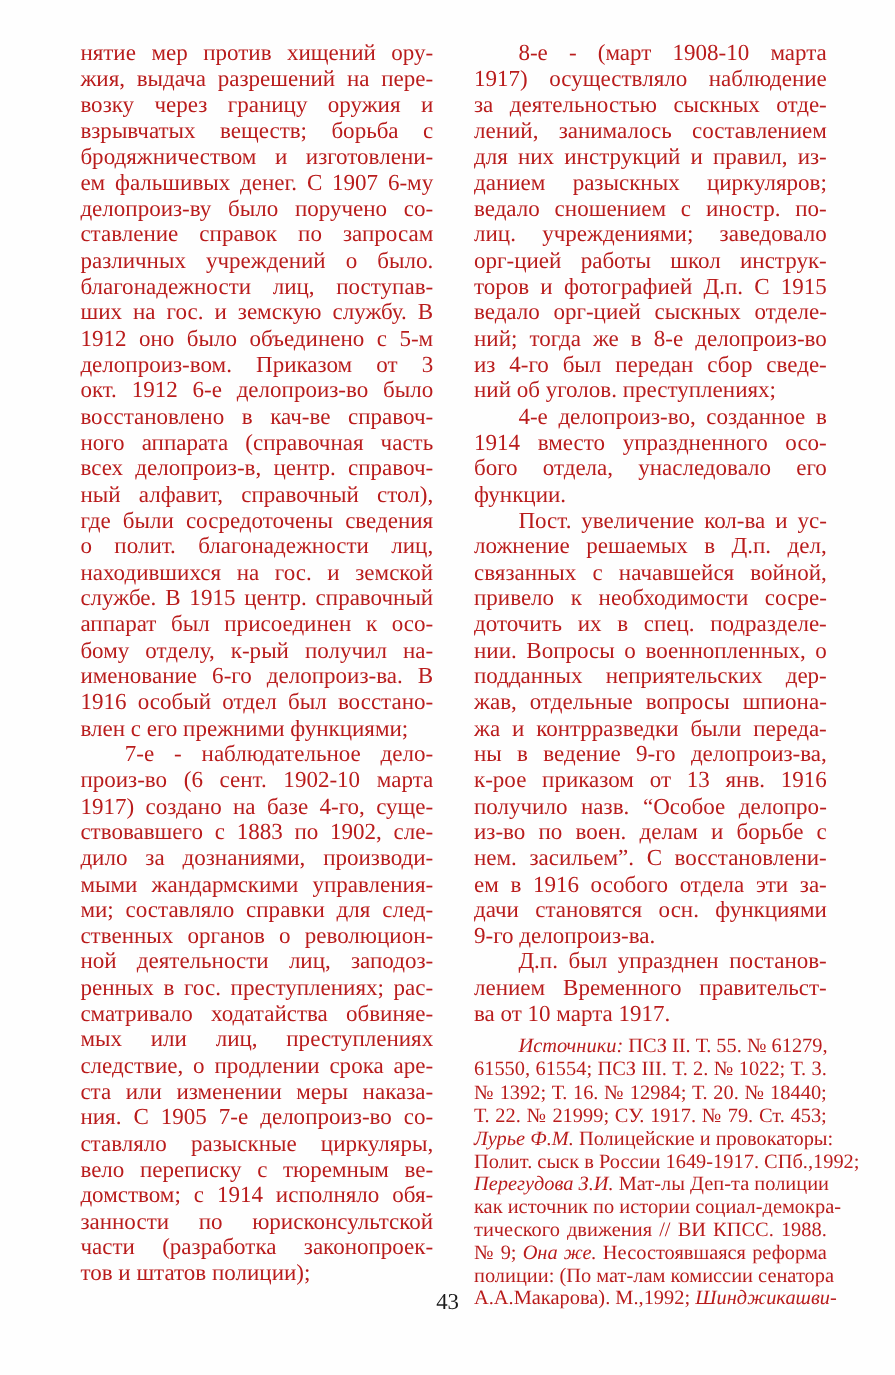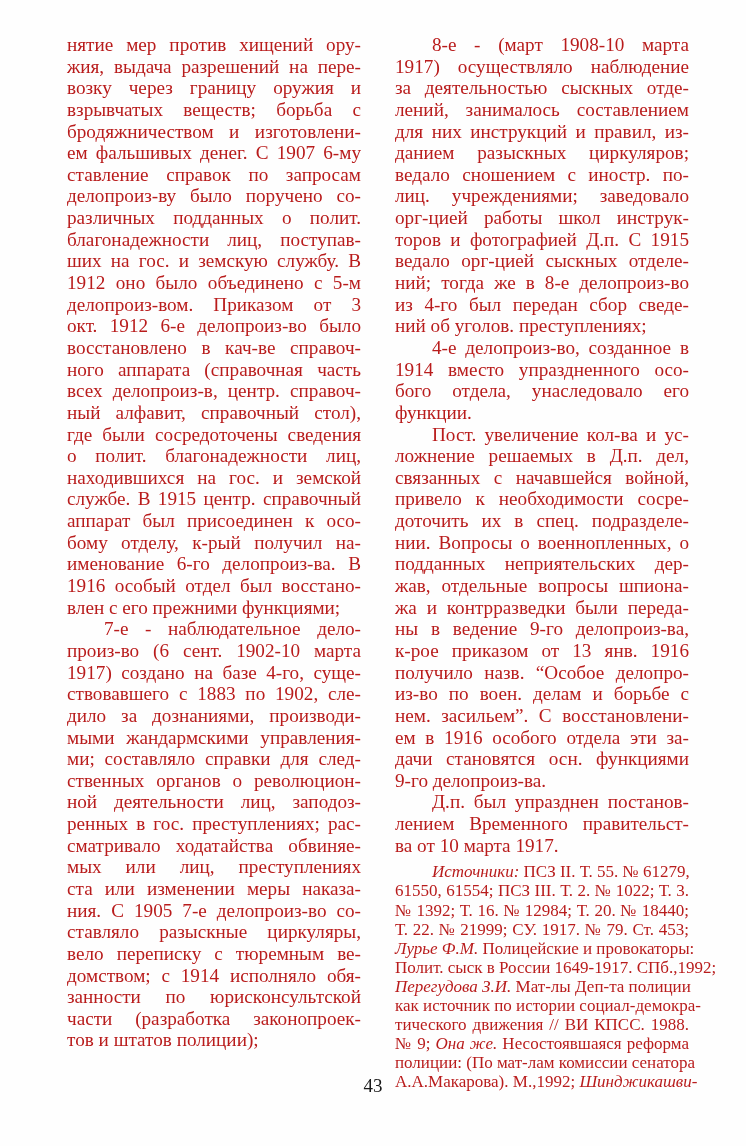--- a/index.html
+++ b/index.html
@@ -24,23 +24,23 @@
 
 <div class="page">
   <div class="col col-left" id="col-left">
       <div>
         <span class="line">нятие мер против хищений ору-</span>
         <span class="line">жия, выдача разрешений на пере-</span>
         <span class="line">возку через границу оружия и</span>
         <span class="line">взрывчатых веществ; борьба с</span>
         <span class="line">бродяжничеством и изготовлени-</span>
         <span class="line">ем фальшивых денег. С 1907 6-му</span>
+        <span class="line">делопроиз-ву было поручено со-</span>
         <span class="line">ставление справок по запросам</span>
-        <span class="line">делопроиз-ву было поручено со-</span>
-        <span class="line">различных подданных о полит.</span>
+        <span class="line">различных учреждений о было.</span>
         <span class="line">благонадежности лиц, поступав-</span>
         <span class="line">ших на гос. и земскую службу. В</span>
         <span class="line">1912 оно было объединено с 5-м</span>
         <span class="line">делопроиз-вом. Приказом от 3</span>
         <span class="line">окт. 1912 6-е делопроиз-во было</span>
         <span class="line">восстановлено в кач-ве справоч-</span>
         <span class="line">ного аппарата (справочная часть</span>
         <span class="line">всех делопроиз-в, центр. справоч-</span>
         <span class="line">ный алфавит, справочный стол),</span>
         <span class="line">где были сосредоточены сведения</span>
@@ -59,20 +59,21 @@
         <span class="line">1917) создано на базе 4-го, суще-</span>
         <span class="line">ствовавшего с 1883 по 1902, сле-</span>
         <span class="line">дило за дознаниями, производи-</span>
         <span class="line">мыми жандармскими управления-</span>
         <span class="line">ми; составляло справки для след-</span>
         <span class="line">ственных органов о революцион-</span>
         <span class="line">ной деятельности лиц, заподоз-</span>
         <span class="line">ренных в гос. преступлениях; рас-</span>
         <span class="line">сматривало ходатайства обвиняе-</span>
         <span class="line">мых или лиц, преступлениях</span>
+        <span class="line">следствие, о продлении срока аре-</span>
         <span class="line">ста или изменении меры наказа-</span>
         <span class="line">ния. С 1905 7-е делопроиз-во со-</span>
         <span class="line">ставляло разыскные циркуляры,</span>
         <span class="line">вело переписку с тюремным ве-</span>
         <span class="line">домством; с 1914 исполняло обя-</span>
         <span class="line">занности по юрисконсультской</span>
         <span class="line">части (разработка законопроек-</span>
         <span class="line last">тов и штатов полиции);</span>
       </div>
     </div>

